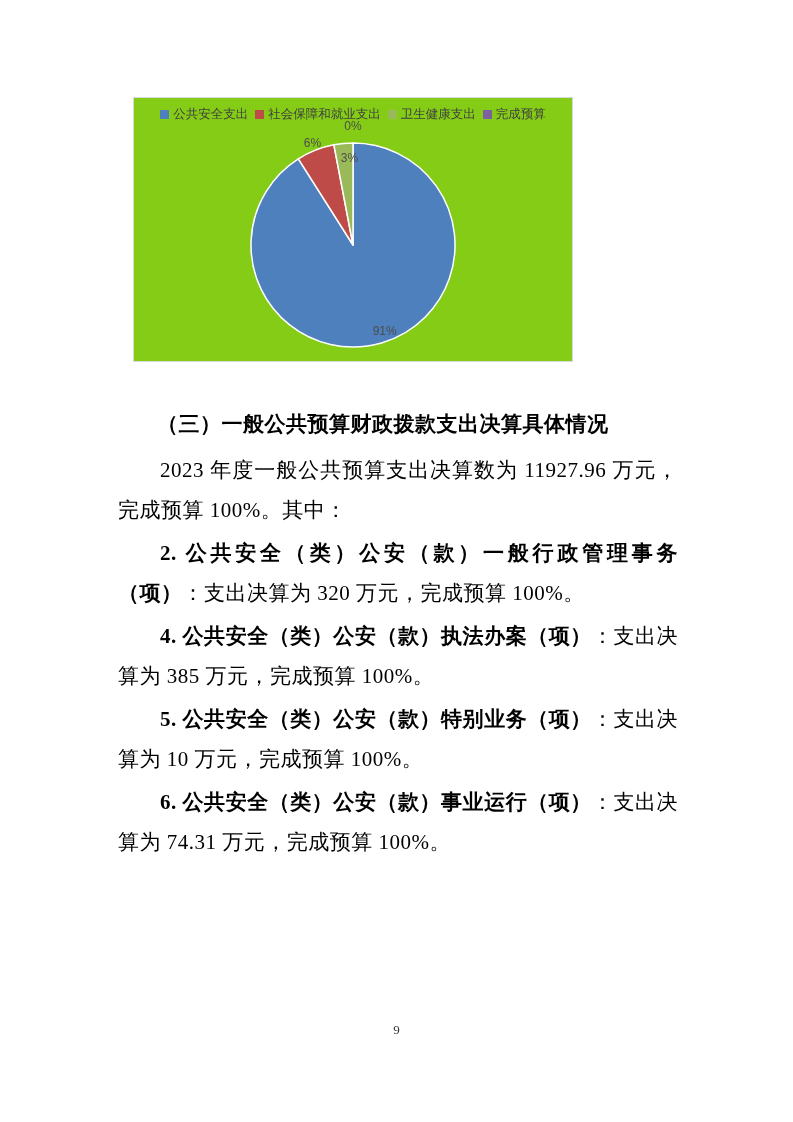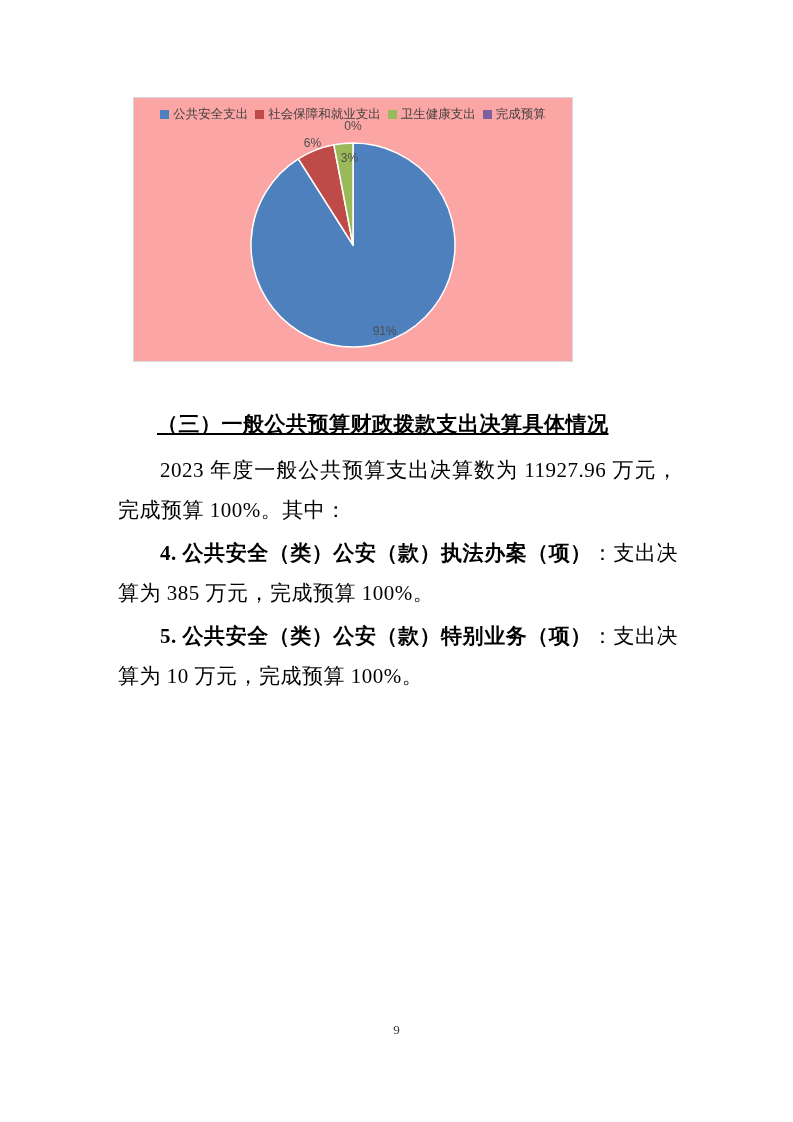--- a/index.html
+++ b/index.html
@@ -13,21 +13,21 @@
     overflow: hidden;
   }
   
   .chart-frame {
     position: absolute;
     left: 133px;
     top: 97px;
     width: 438px;
     height: 263px;
     border: 1px solid #d9d9d9;
-    background: #fca5a5;
+    background: #84cc16;
   }
   .legend {
     position: absolute;
     top: 8px;
     left: 0;
     right: 0;
     display: flex;
     justify-content: center;
     align-items: center;
     gap: 7px;
@@ -56,21 +56,20 @@
     color: #000000;
     text-align: justify;
     letter-spacing: 0.5px;
   }
   .doc h2 {
     font-size: 21px;
     font-weight: bold;
     margin: 0 0 6px 0;
     text-indent: 2em;
     text-align: left;
-    text-decoration: underline;
   }
   .doc p { margin: 3px; text-indent: 2em; }
   .doc p b { font-weight: bold; }
   .page-num {
     position: absolute;
     left: 0;
     right: 0;
     top: 1022px;
     text-align: center;
     font-size: 13px;
@@ -110,19 +109,21 @@
         <path d="M 219 147 L 199.89 46.81 A 102 102 0 0 1 219.00 45.00 Z" fill="#9aba59" stroke="#ffffff" stroke-width="1.5" stroke-linejoin="round"></path>
         <text x="215.4" y="64.4" text-anchor="middle" class="slice-label">3%</text>
         <text x="219.0" y="31.7" text-anchor="middle" class="slice-label">0%</text>
       </svg>
   </div>
 
   <div class="doc" id="doc">
     <h2>（三）一般公共预算财政拨款支出决算具体情况</h2>
     <p>2023 年度一般公共预算支出决算数为 11927.96 万元，完成预算 100%。其中：</p>
 
+      <p><b>2. 公共安全（类）公安（款）一般行政管理事务（项）</b><span>：支出决算为 320 万元，完成预算 100%。</span></p>
       <p><b>4. 公共安全（类）公安（款）执法办案（项）</b><span>：支出决算为 385 万元，完成预算 100%。</span></p>
       <p><b>5. 公共安全（类）公安（款）特别业务（项）</b><span>：支出决算为 10 万元，完成预算 100%。</span></p>
+      <p><b>6. 公共安全（类）公安（款）事业运行（项）</b><span>：支出决算为 74.31 万元，完成预算 100%。</span></p>
     </div>
 
   <div class="page-num">9</div>
 
 </div>
 
 </body></html>

